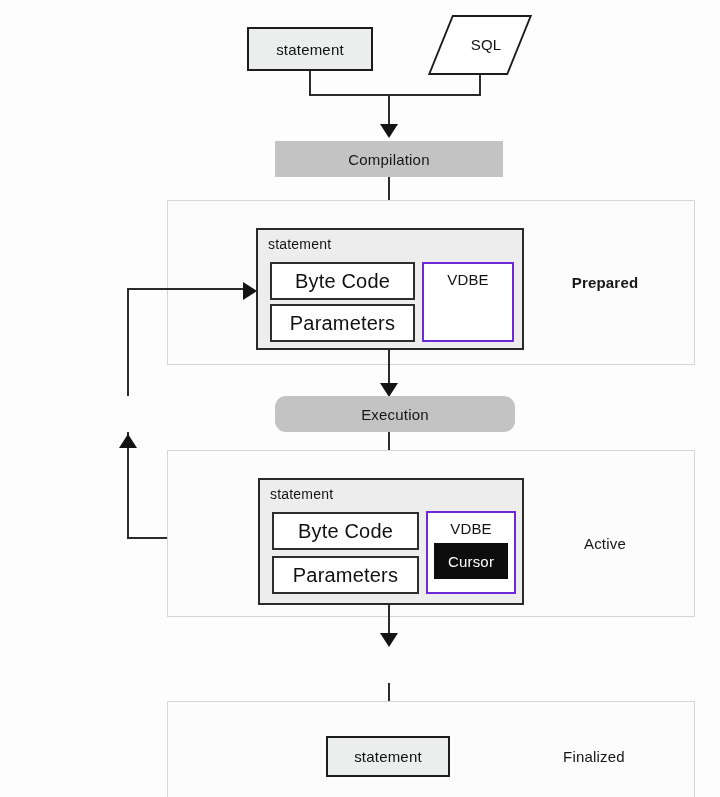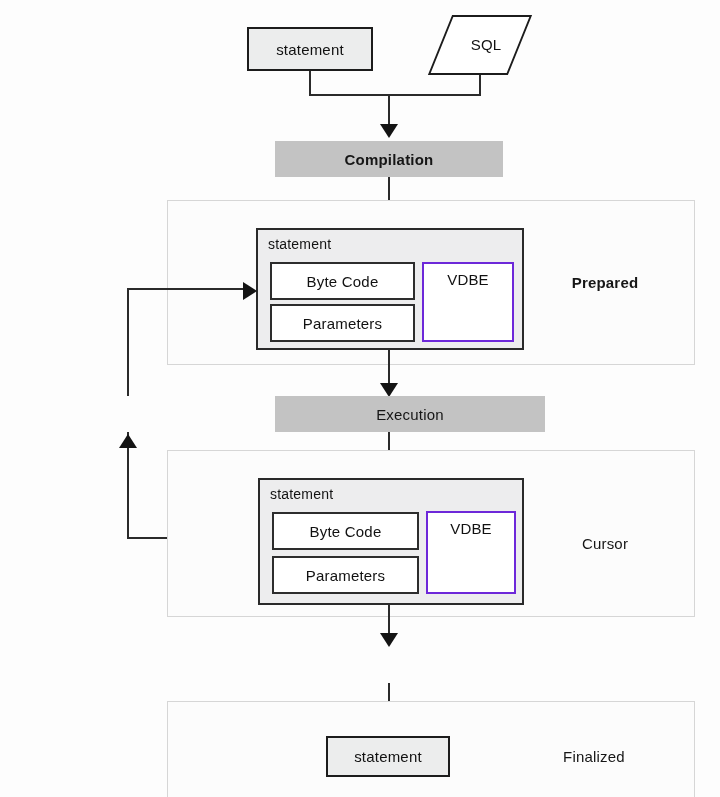--- a/index.html
+++ b/index.html
@@ -71,21 +71,21 @@
     letter-spacing: .2px;
   }
   .inner-box {
     position: absolute;
     box-sizing: border-box;
     background: #ffffff;
     border: 2px solid #2d2d2d;
     display: flex;
     align-items: center;
     justify-content: center;
-    font-size: 15px;
+    font-size: 20px;
     color: #111111;
     letter-spacing: .2px;
   }
   .vdbe-box {
     position: absolute;
     box-sizing: border-box;
     background: #ffffff;
     border: 2px solid #6d28d9;
     font-size: 15px;
     color: #111111;
@@ -172,63 +172,64 @@
 
   <div class="ln-v" style="left:309px; top:71px; height:24px;"></div>
 
   <div class="ln-v" style="left:479px; top:75px; height:20px;"></div>
 
   <div class="ln-h" style="left:309px; top:94px; width:172px;"></div>
 
   <div class="ln-v" style="left:388px; top:94px; height:32px;"></div>
   <div class="arrow-down" style="left:380px; top:124px;"></div>
 
-  <div class="box proc-bar" style="left:275px; top:141px; width:228px; height:36px;font-weight:bold;">Compilation</div>
+  <div class="box proc-bar" style="left:275px; top:141px; width:228px; height:36px;">Compilation</div>
 
   <div class="ln-v" style="left:388px; top:177px; height:38px;"></div>
   <div class="arrow-down" style="left:380px; top:213px;"></div>
 
   <div class="state-region" style="left:167px; top:200px; width:528px; height:165px;"></div>
   <div class="state-label" style="left:545px; top:274px; width:120px;font-weight:bold;">Prepared</div>
 
   <div class="stmt-shell" style="left:256px; top:228px; width:268px; height:122px;">
     <span class="stmt-title">statement</span>
     <div class="inner-box" style="left:12px; top:32px; width:145px; height:38px;">Byte Code</div>
     <div class="inner-box" style="left:12px; top:74px; width:145px; height:38px;">Parameters</div>
     <div class="vdbe-box" style="left:164px; top:32px; width:92px; height:80px;">
       <span class="vdbe-title">VDBE</span>
     </div>
   </div>
 
   <div class="ln-v" style="left:388px; top:350px; height:40px;"></div>
   <div class="arrow-down" style="left:380px; top:383px;"></div>
 
 
-  <div class="box proc-bar" style="left:275px; top:396px; width:270px; height:36px;">Execution</div>
+  <div class="box proc-bar" style="left:275px; top:396px; width:240px; height:36px;border-radius:11px;">Execution</div>
 
   <div class="ln-h" style="left:127px; top:537px; width:131px;"></div>
   <div class="ln-v" style="left:127px; top:432px; height:107px;"></div>
   <div class="arrow-up" style="left:119px; top:434px;"></div>
 
   <div class="ln-v" style="left:127px; top:288px; height:108px;"></div>
   <div class="ln-h" style="left:127px; top:288px; width:119px;"></div>
   <div class="arrow-right" style="left:243px; top:282px;"></div>
 
   <div class="ln-v" style="left:388px; top:432px; height:38px;"></div>
   <div class="arrow-down" style="left:380px; top:463px;"></div>
 
   <div class="state-region" style="left:167px; top:450px; width:528px; height:167px;"></div>
-  <div class="state-label" style="left:550px; top:535px; width:110px;">Cursor</div>
+  <div class="state-label" style="left:550px; top:535px; width:110px;">Active</div>
 
   <div class="stmt-shell" style="left:258px; top:478px; width:266px; height:127px;">
     <span class="stmt-title">statement</span>
     <div class="inner-box" style="left:12px; top:32px; width:147px; height:38px;">Byte Code</div>
     <div class="inner-box" style="left:12px; top:76px; width:147px; height:38px;">Parameters</div>
     <div class="vdbe-box" style="left:166px; top:31px; width:90px; height:83px;">
       <span class="vdbe-title">VDBE</span>
+      <div class="cursor-box" style="left:6px; top:30px; width:74px; height:36px;">Cursor</div>
     </div>
   </div>
 
   <div class="ln-v" style="left:388px; top:605px; height:40px;"></div>
   <div class="arrow-down" style="left:380px; top:633px;"></div>
 
 
   <div class="ln-v" style="left:388px; top:683px; height:45px;"></div>
   <div class="arrow-down" style="left:380px; top:722px;"></div>
 

